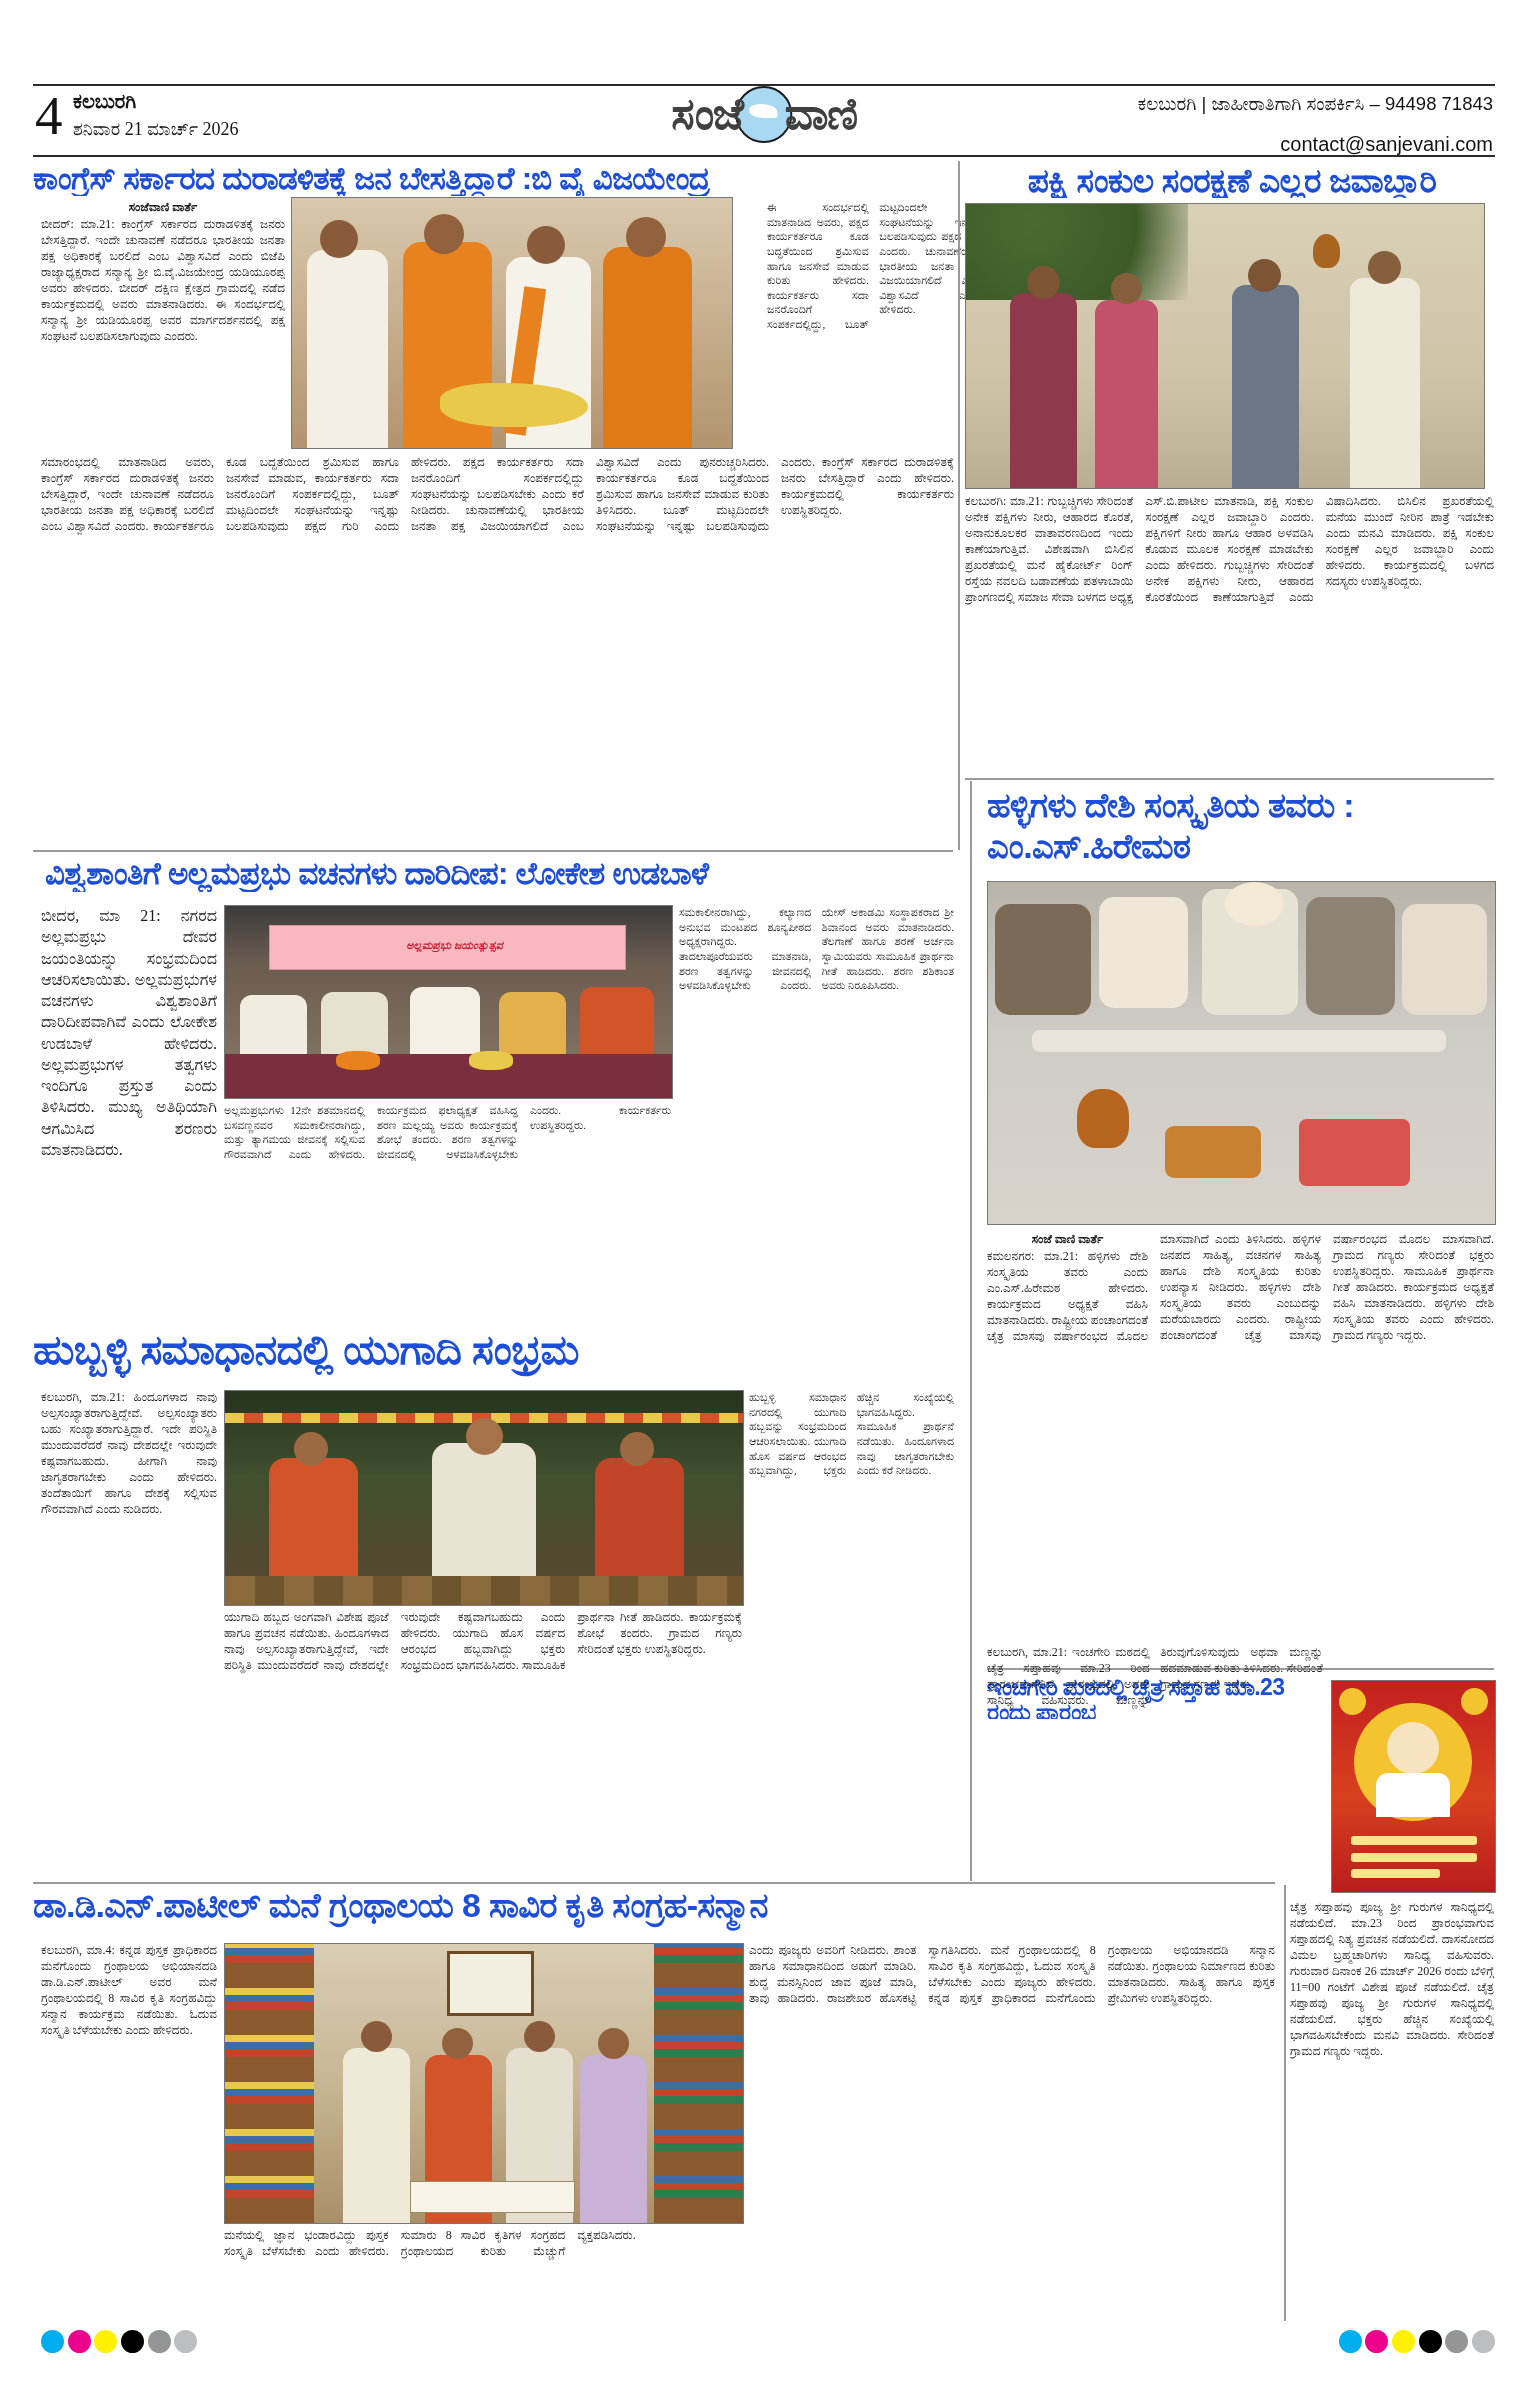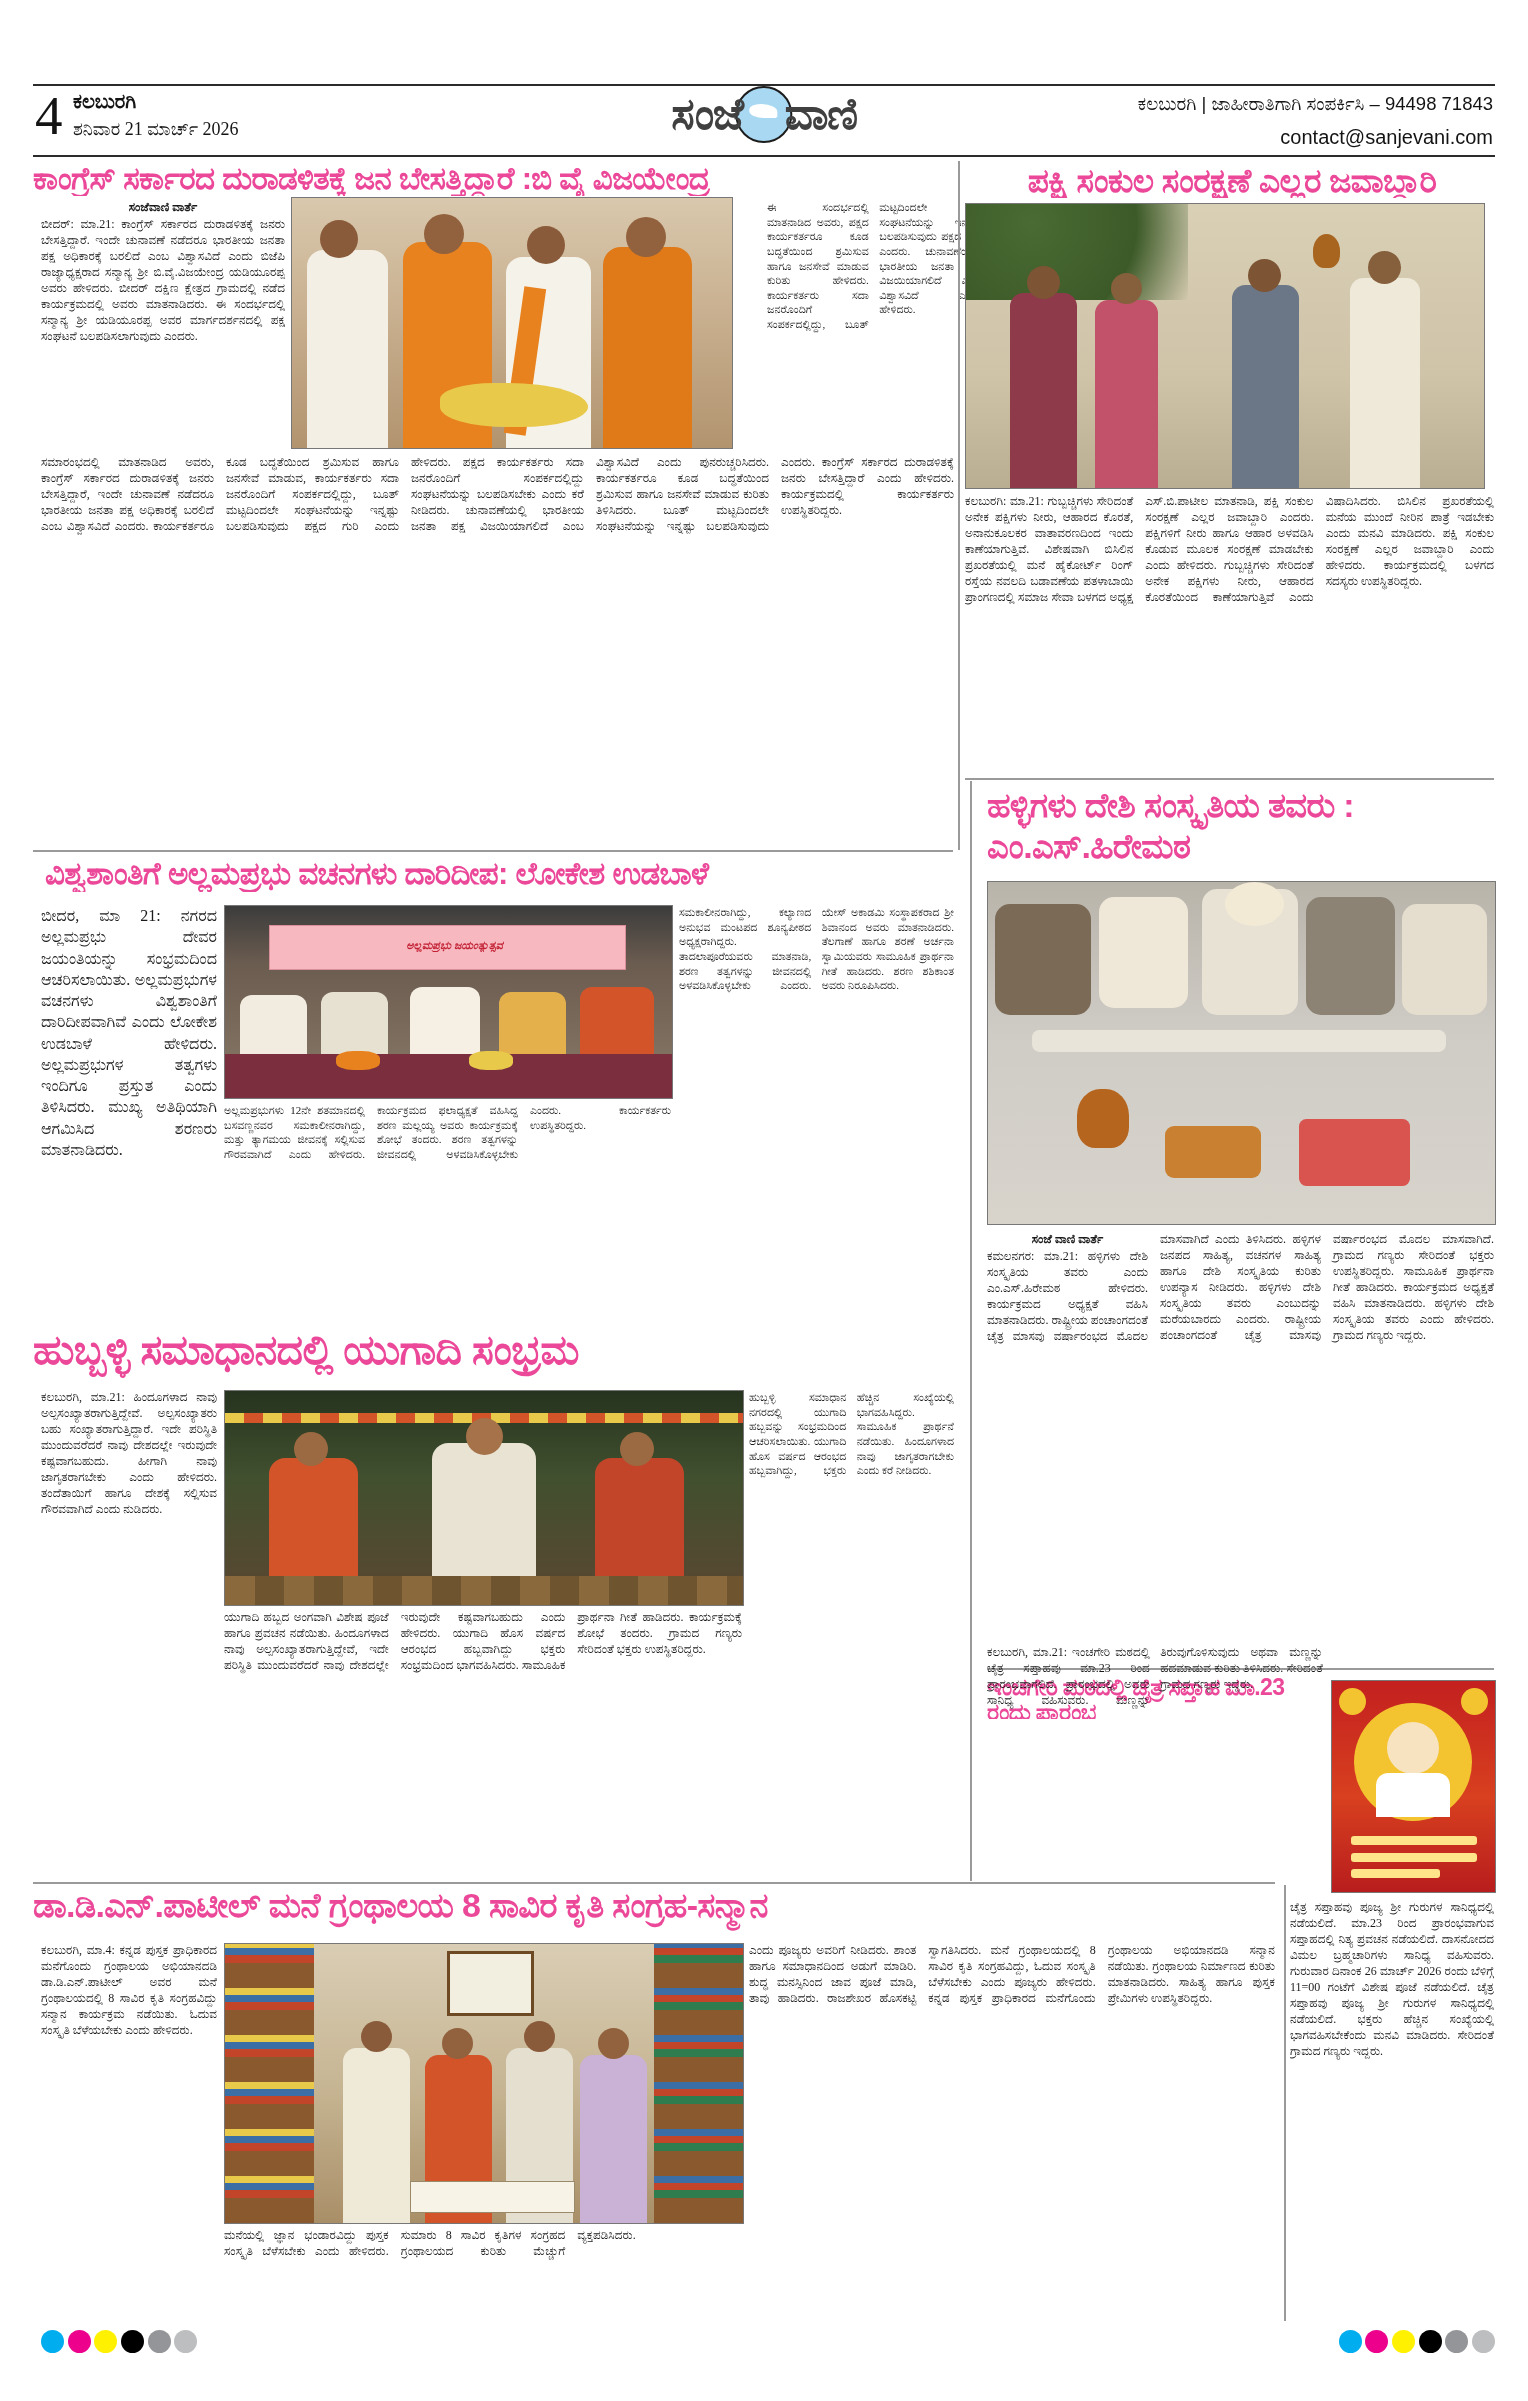--- a/index.html
+++ b/index.html
@@ -1,37 +1,37 @@
 <!DOCTYPE html>
 <html style="font-size:12px"><head>
 <meta charset="utf-8">
 <style>
   html,body{margin:0;padding:0;background:#ffffff;}
   body{width:1528px;height:2401px;position:relative;font-family:"Liberation Serif",serif;color:#141414;}
   .hr{position:absolute;background:#9a9a9a;height:1.5px;}
   .vr{position:absolute;background:#9a9a9a;width:1.5px;}
   .rule-dark{background:#2b2b2b;}
-  .headline{position:absolute;font-family:"Liberation Sans",sans-serif;font-weight:bold;color:#ec4899;line-height:1.04;letter-spacing:-0.7px;overflow:hidden;}
+  .headline{position:absolute;font-family:"Liberation Sans",sans-serif;font-weight:bold;color:#1d4ed8;line-height:1.04;letter-spacing:-0.7px;overflow:hidden;}
   .bodytext{position:absolute;font-size:12px;line-height:1.33;text-align:justify;overflow:hidden;color:#1a1a1a;}
   .byline{font-weight:bold;text-align:center;font-size:12px;margin-bottom:1.5px;}
   .cols2{column-count:2;column-gap:10.4px;}
   .cols3{column-count:3;column-gap:12px;}
   .cols5{column-count:5;column-gap:12px;}
   .ph{position:absolute;overflow:hidden;border:0.7px solid #777;background:#c9bda6;font-style:italic;}
   .ph > div{position:absolute;}
   .masthead{position:absolute;top:86px;left:50%;transform:translateX(-50%);display:flex;align-items:center;font-family:"Liberation Sans",sans-serif;font-weight:bold;font-size:44px;color:#404040;letter-spacing:-1.5px;}
   .masthead .orb{width:53px;height:53px;border-radius:50%;background:#a9d9f2;border:2.2px solid #1c1c1c;margin:0 -7.4px;position:relative;z-index:-1;}
   .masthead .orb::after{content:"";position:absolute;left:12px;top:16.3px;width:28px;height:13.3px;background:#ffffff;border-radius:60% 90% 20% 80%;}
   .hdr-left{position:absolute;top:90px;left:35px;display:flex;align-items:flex-start;}
   .hdr-num{font-size:55px;line-height:0.95;font-weight:normal;margin-right:10.4px;}
   .hdr-city{font-size:20px;font-weight:bold;font-family:"Liberation Sans",sans-serif;}
   .hdr-date{font-size:18px;margin-top:6px;}
   .hdr-right{position:absolute;top:93px;right:35px;text-align:right;font-family:"Liberation Sans",sans-serif;}
   .hdr-contact{font-size:18.5px;}
-  .hdr-mail{font-size:20px;margin-top:11px;}
+  .hdr-mail{font-size:20px;margin-top:18px;}
   .dots{position:absolute;display:flex;gap:3.7px;}
   .dot{width:23px;height:23px;border-radius:50%;display:inline-block;}
   .bannertext{position:absolute;font-family:"Liberation Sans",sans-serif;font-weight:bold;color:#c22033;font-size:11px;white-space:nowrap;overflow:hidden;}
 </style>
 </head>
 <body>
 
 <div class="hr rule-dark" style="left:33px;top:84px;width:1462px;"></div>
 
 <div class="hdr-left">

